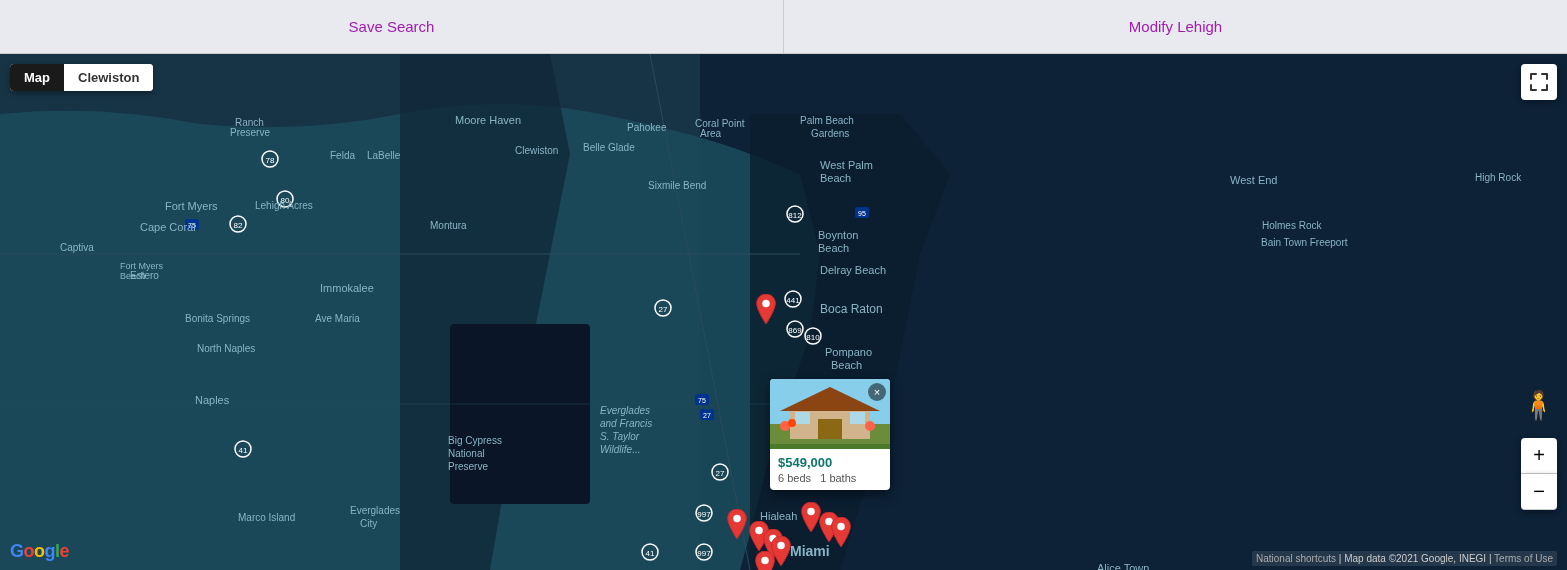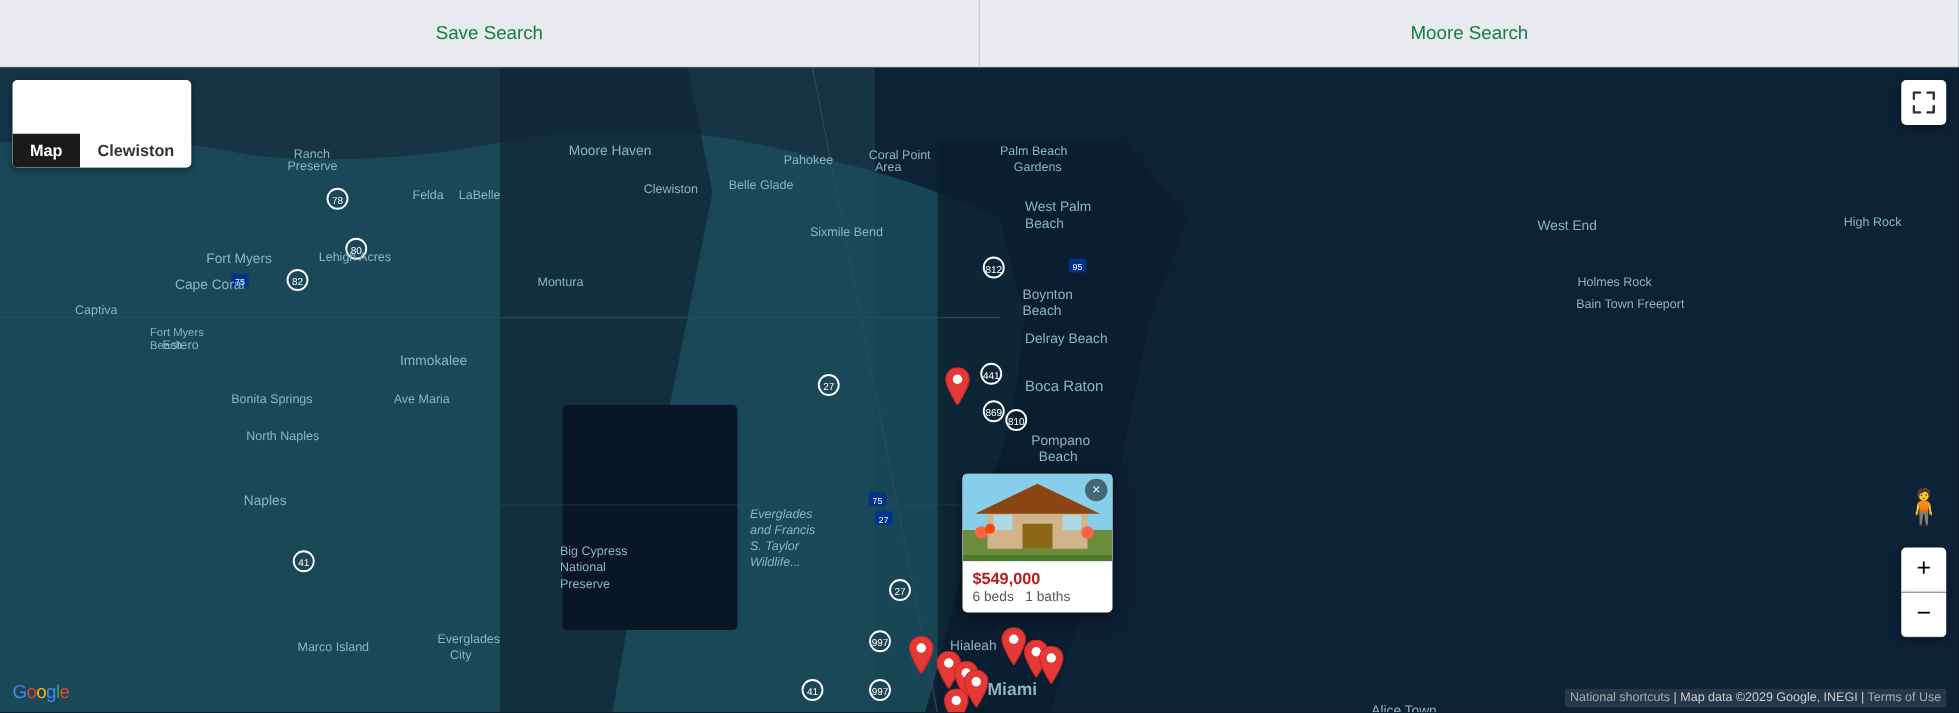--- a/index.html
+++ b/index.html
@@ -14,21 +14,21 @@
     }
     .toolbar-btn {
       flex: 1;
       display: flex;
       align-items: center;
       justify-content: center;
       background: #e8eaf0;
       border: none;
       border-right: 1px solid #ccc;
       font-size: 15px;
-      color: #15803d;
+      color: #a21caf;
       cursor: pointer;
       font-family: Arial, sans-serif;
     }
     .toolbar-btn:last-child { border-right: none; }
 
     
     .map-container {
       position: relative;
       width: 1567px;
       height: 516px;
@@ -56,21 +56,20 @@
       z-index: 10;
     }
     .map-type-btn {
       padding: 6px 14px;
       font-size: 13px;
       font-weight: 600;
       border: none;
       cursor: pointer;
       background: #fff;
       color: #333;
-      margin-top: 43px;
     }
     .map-type-btn.active {
       background: #1a1a1a;
       color: #fff;
     }
 
     
     .fullscreen-btn {
       position: absolute;
       top: 10px;
@@ -130,22 +129,22 @@
     }
     .street-view-person {
       font-size: 28px;
     }
 
     
     .google-logo {
       position: absolute;
       bottom: 8px;
       left: 10px;
-      font-size: 15px;
-      font-weight: normal;
+      font-size: 18px;
+      font-weight: bold;
       color: #fff;
       z-index: 10;
       letter-spacing: -0.5px;
       text-align: right;
     }
     .google-logo span.g { color: #4285f4; }
     .google-logo span.o1 { color: #ea4335; }
     .google-logo span.o2 { color: #fbbc04; }
     .google-logo span.g2 { color: #4285f4; }
     .google-logo span.l { color: #34a853; }
@@ -209,34 +208,34 @@
       background: #b0c4de;
       position: relative;
       overflow: hidden;
     }
     .popup-info {
       padding: 6px 8px;
     }
     .popup-price {
       font-size: 13px;
       font-weight: bold;
-      color: #b91c1c;
+      color: #0f766e;
     }
     .popup-details {
       font-size: 11px;
       color: #555;
       margin-top: 2px;
     }
   </style>
 </head>
 <body>
 
 <div class="toolbar">
   <button class="toolbar-btn">Save Search</button>
-  <button class="toolbar-btn">Moore Search</button>
+  <button class="toolbar-btn">Modify Lehigh</button>
 </div>
 
 <div class="map-container">
 
   <svg class="map-bg" viewBox="0 0 1567 516" xmlns="http://www.w3.org/2000/svg">
 
     <rect width="1567" height="516" fill="#0d2137"></rect>
 
     <path d="M0,0 L700,0 L700,516 L0,516 Z" fill="#1a3a4a" opacity="0.8"></path>
 
@@ -459,16 +458,16 @@
     <button class="zoom-btn">+</button>
     <button class="zoom-btn">−</button>
   </div>
 
   <div class="google-logo">
     <span class="g">G</span><span class="o1">o</span><span class="o2">o</span><span class="g2">g</span><span class="l">l</span><span class="e">e</span>
   </div>
 
   <div class="map-attribution">
     <span style="cursor:pointer;color:#aaa;">National shortcuts</span>
-    <span> | Map data ©2029 Google, INEGI | </span>
+    <span> | Map data ©2021 Google, INEGI | </span>
     <span style="cursor:pointer;color:#aaa;">Terms of Use</span>
   </div>
 </div>
 
 </body></html>

